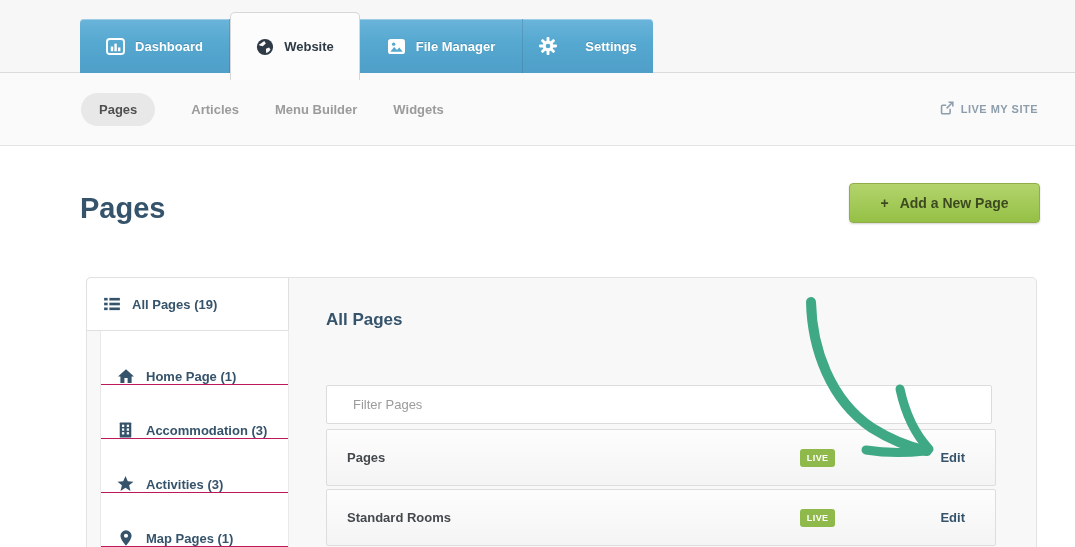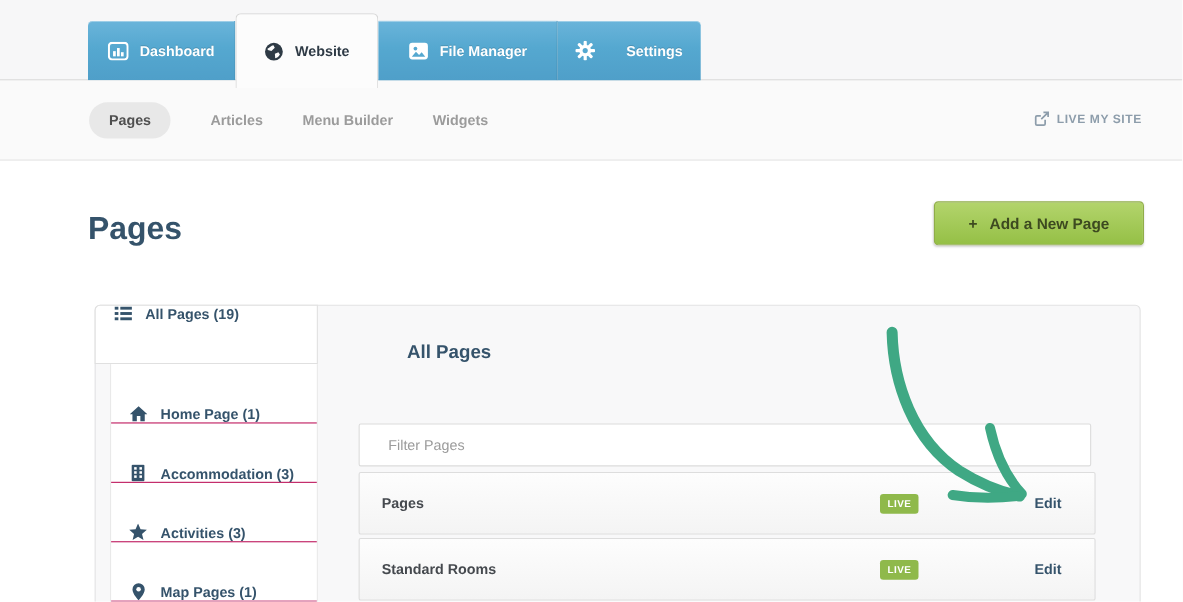--- a/index.html
+++ b/index.html
@@ -11,21 +11,21 @@
   .header { position:absolute; top:0; left:0; width:1075px; height:73px;
             background:#f7f7f8; border-bottom:1px solid #dbdbdb; z-index:2; }
   .tabs { position:absolute; left:80px; bottom:-1px; display:flex; align-items:flex-end; }
   .tab { height:54px; display:flex; align-items:center; justify-content:center; gap:10px;
          background:linear-gradient(180deg,#6ab4da 0%,#55a8d0 45%,#4f9fc9 100%);
          color:#fff; font-size:13px; font-weight:bold; cursor:pointer;
          border-right:1px solid rgba(0,0,0,0.10);
          box-shadow:inset 0 1px 0 rgba(255,255,255,0.35); text-shadow:0 -1px 0 rgba(0,0,0,0.15); }
   .tab:first-child { border-top-left-radius:4px; }
   .tab:last-child  { border-top-right-radius:4px; border-right:none;gap:28px; }
-  .tab.w-dash { width:134px; } .tab.w-mark { width:137px; }
+  .tab.w-dash { width:150px; } .tab.w-mark { width:137px; }
   .tab.w-file { width:163px; } .tab.w-sett { width:130px; }
   .tab.active { width:130px; height:68px; margin-bottom:-7px; z-index:3;
                 background:#fcfcfc; border:1px solid #d7d7d7; border-bottom:none;
                 border-radius:5px 5px 0 0; color:#2e3a45; box-shadow:none; text-shadow:none; }
   .tab svg { display:block; }
 
   
   .subnav { position:absolute; top:73px; left:0; width:1075px; height:73px;
             background:#fafafa; border-bottom:1px solid #e4e4e4;
             display:flex; align-items:center; padding-left:81px; z-index:1; }
@@ -43,30 +43,30 @@
              border-radius:4px; box-shadow:0 1px 2px rgba(0,0,0,0.18);
              display:flex; align-items:center; justify-content:center; gap:11px;
              color:#3d4a20; font-size:14px; font-weight:bold; cursor:pointer; }
   .add-btn .plus { font-size:14px; font-weight:bold; }
 
   
   .panel { position:absolute; left:86px; top:131px; width:951px; height:430px;
            background:#f8f8f9; border:1px solid #e2e2e3; border-radius:5px; }
   .side-active { position:absolute; left:-1px; top:-1px; width:203px; height:54px;
                  background:#fff; border:1px solid #e0e0e0; border-radius:5px 0 0 0;
-                 display:flex; gap:12px; padding-left:16px;
+                 display:flex; align-items:center; gap:12px; padding-left:16px;
                  color:#35536b; font-size:13px; font-weight:bold; z-index:2; cursor:pointer; }
   .side-list { position:absolute; left:13px; top:53px; width:189px; background:#fff;
                border:1px solid #e9e9e9; border-top:none; z-index:1; }
   .side-item { height:54px; display:flex; align-items:flex-end; gap:12px; padding-left:16px;
                color:#35536b; font-size:13px; font-weight:bold;
                border-bottom:1px solid #be185d; cursor:pointer; }
   .side-item .ic, .side-active .ic { width:17px; display:flex; justify-content:center; }
 
-  .main-heading { position:absolute; left:239px; top:32px; font-size:17px; font-weight:bold; color:#35536b;margin-left:44px; }
+  .main-heading { position:absolute; left:239px; top:32px; font-size:17px; font-weight:bold; color:#35536b; }
   .filter-input { position:absolute; left:239px; top:91px; width:666px; height:39px;
                   border:1px solid #dcdcdc; border-radius:2px; background:#fff;
                   padding:0 26px; font-size:13px; color:#555; font-family:"Liberation Sans",sans-serif;margin-top:16px; }
   .filter-input::placeholder { color:#9b9b9b; opacity:1; }
 
   .rows { position:absolute; left:239px; top:151px; width:670px; }
   .prow { width:670px; height:57px; background:linear-gradient(180deg,#fdfdfd,#f4f4f4);
           border:1px solid #dddddd; border-radius:2px; margin-bottom:3px;
           display:flex; align-items:center; padding:0 30px 0 20px; }
   .prow-title { flex:1; font-size:13px; font-weight:bold; color:#45494e; }

